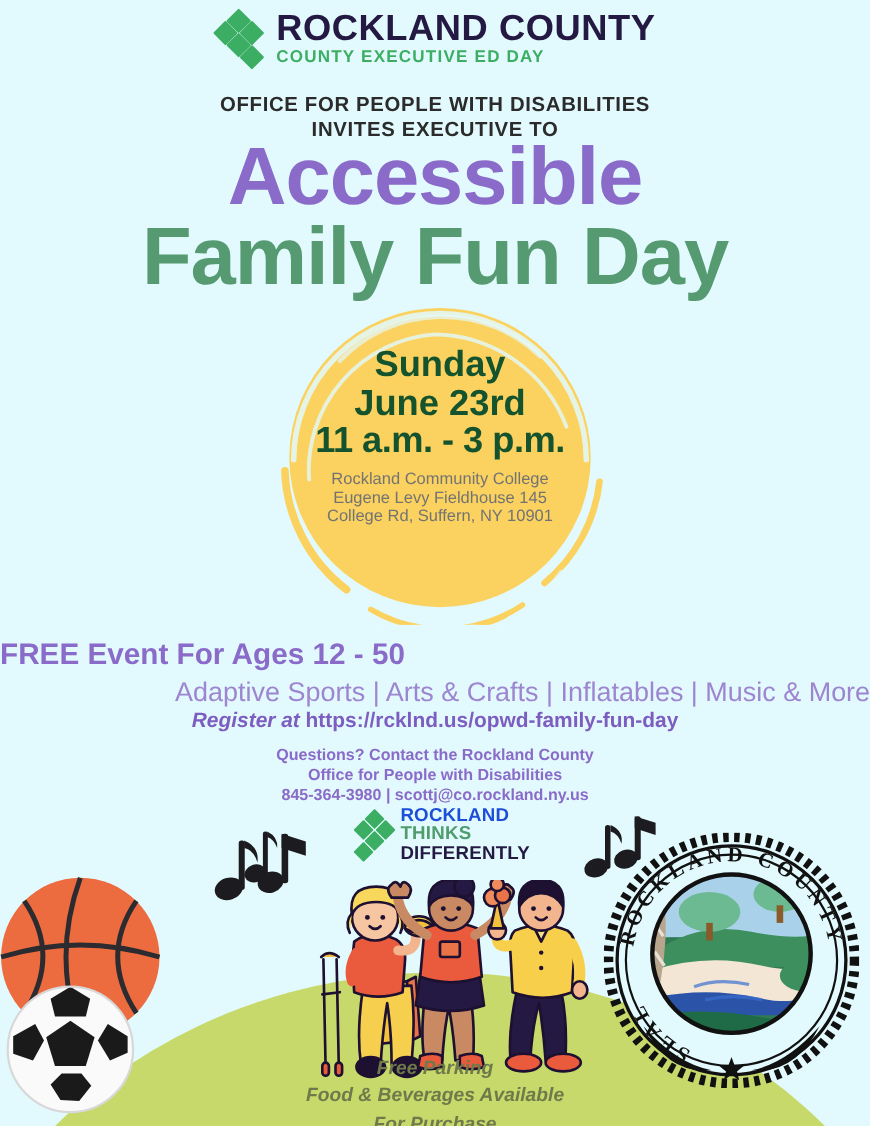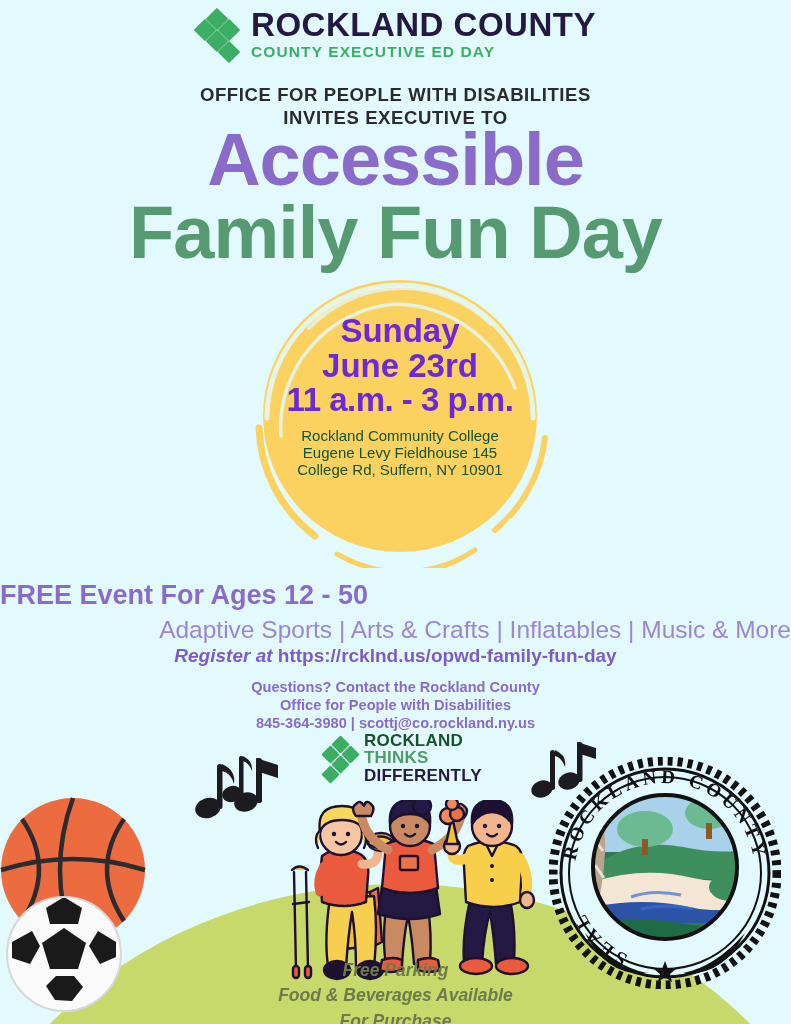--- a/index.html
+++ b/index.html
@@ -112,28 +112,28 @@
   }
   .sun-wrap svg { display: block; }
   .sun-text {
     position: absolute;
     left: 0;
     top: 46px;
     width: 310px;
     text-align: center;
   }
   .sun-big {
-    color: #6d28d9;
+    color: #14532d;
     font-weight: bold;
     font-size: 33px;
     line-height: 1.05;
   }
   .sun-big .wide { font-size: 33px; letter-spacing: -0.5px; }
   .sun-venue {
-    color: #14532d;
+    color: #737373;
     font-size: 15px;
     line-height: 1.12;
     margin-top: 10px;
   }
 
   
   .free-line {
     position: absolute;
     top: 580px;
     left: 0;
@@ -190,21 +190,21 @@
     background: #3cae63;
     transform: rotate(45deg);
     border-radius: 1px;
   }
   .td1 { left: 12px; top: 0px; }
   .td2 { left: 2px;  top: 10px; }
   .td3 { left: 22px; top: 10px; background: #231942; }
   .td4 { left: 12px; top: 20px; }
   .td5 { left: 2px;  top: 30px; }
   .td-words { line-height: 1.02; font-weight: bold; font-size: 17px; letter-spacing: 0.2px; }
-  .td-r1 { color: #14532d; }
+  .td-r1 { color: #1d4ed8; }
   .td-r2 { color: #4f9c6d; }
   .td-r3 { color: #231942; }
 
   
   .notes-left  { position: absolute; left: 186px; top: 742px; }
   .notes-right { position: absolute; left: 524px; top: 736px; }
 
   
   .seal { position: absolute; left: 549px; top: 757px; }
 

